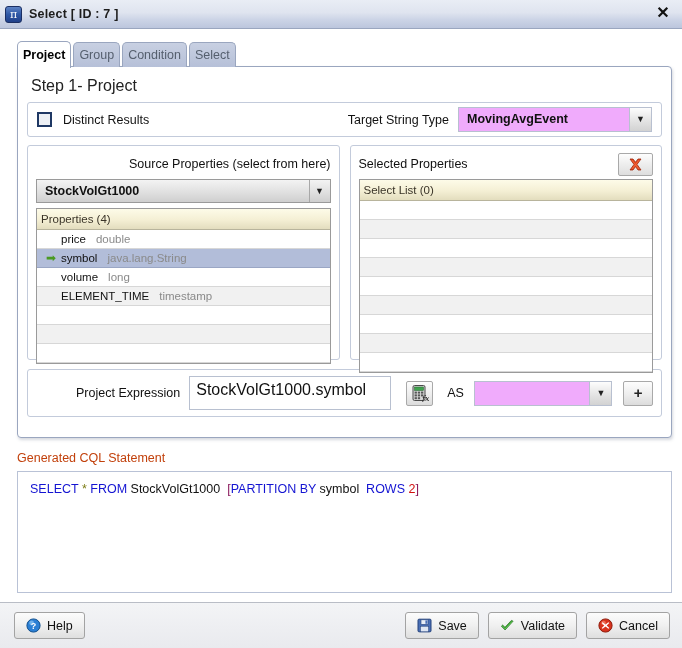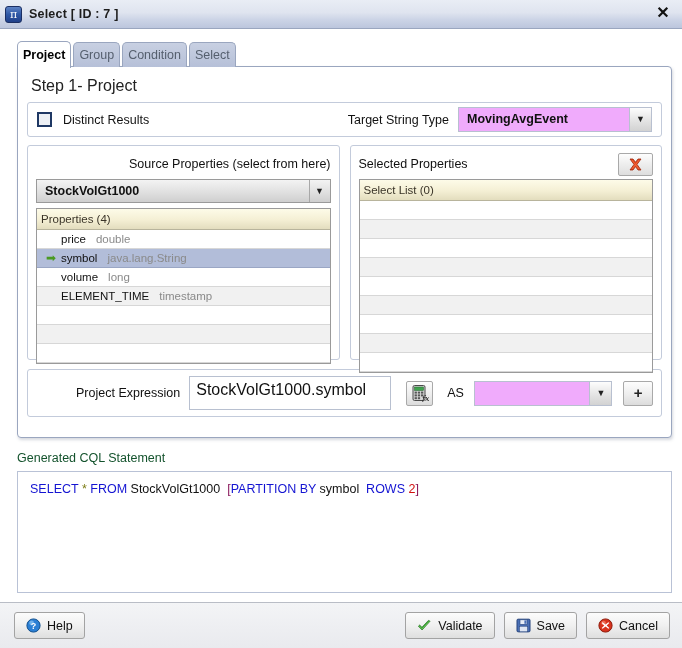--- a/index.html
+++ b/index.html
@@ -369,21 +369,21 @@
     text-align: center;
     color: #222;
     cursor: pointer;
     box-sizing: border-box;
   }
 
   
   .cql-label {
     margin: 13px 0 6px 17px;
     font-size: 12.5px;
-    color: #14532d;
+    color: #c2410c;
   }
   .cql-box {
     margin: 0 10px 0 17px;
     border: 1px solid #b9c2d6;
     background: #ffffff;
     height: 122px;
     box-sizing: border-box;
     padding: 10px 12px;
     font-size: 12.5px;
     overflow: hidden;
@@ -574,37 +574,37 @@
           <circle cx="7.5" cy="7.5" r="6.6" fill="#2b7fd4" stroke="#13518f" stroke-width="1"></circle>
           <circle cx="5.6" cy="5" r="2.4" fill="#8fc6f5" opacity="0.7"></circle>
           <text x="7.5" y="11" text-anchor="middle" font-family="Liberation Sans, sans-serif" font-size="9" font-weight="bold" fill="#ffffff">?</text>
         </svg>
       </span>
       <span>Help</span>
     </div>
     <div class="spacer"></div>
     <div class="btn">
       <span class="btn-icon">
-        <svg width="16" height="14" viewBox="0 0 16 14">
-          <path d="M1.5 7.2 L5.4 11.2 L14 1.8 L12.2 1 L5.3 8.4 L2.8 6 Z" fill="#33a02c" stroke="#1d6b19" stroke-width="0.7"></path>
-          <path d="M2.6 7.1 L5.5 10.0 L13.2 1.9" fill="none" stroke="#7fd46f" stroke-width="1" opacity="0.8"></path>
-        </svg>
-      </span>
-      <span>Validate</span>
-    </div>
-    <div class="btn">
-      <span class="btn-icon">
         <svg width="15" height="15" viewBox="0 0 15 15">
           <rect x="1" y="1.2" width="13" height="12.6" rx="1" fill="#4a6fb5" stroke="#24427c" stroke-width="1"></rect>
           <rect x="4" y="1.8" width="7" height="4.6" fill="#e9eef7" stroke="#24427c" stroke-width="0.6"></rect>
           <rect x="8.4" y="2.4" width="2" height="3.4" fill="#4a6fb5"></rect>
           <rect x="3.3" y="8.2" width="8.4" height="5.6" fill="#dfe6f3" stroke="#24427c" stroke-width="0.6"></rect>
         </svg>
       </span>
       <span>Save</span>
+    </div>
+    <div class="btn">
+      <span class="btn-icon">
+        <svg width="16" height="14" viewBox="0 0 16 14">
+          <path d="M1.5 7.2 L5.4 11.2 L14 1.8 L12.2 1 L5.3 8.4 L2.8 6 Z" fill="#33a02c" stroke="#1d6b19" stroke-width="0.7"></path>
+          <path d="M2.6 7.1 L5.5 10.0 L13.2 1.9" fill="none" stroke="#7fd46f" stroke-width="1" opacity="0.8"></path>
+        </svg>
+      </span>
+      <span>Validate</span>
     </div>
     <div class="btn">
       <span class="btn-icon">
         <svg width="15" height="15" viewBox="0 0 15 15">
           <circle cx="7.5" cy="7.5" r="6.6" fill="#d8341f" stroke="#8e1c0c" stroke-width="1"></circle>
           <circle cx="5.6" cy="5" r="2.3" fill="#ff9d85" opacity="0.55"></circle>
           <path d="M4.6 4.2 L7.5 6.6 L10.4 4.2 L11.3 5.1 L8.7 7.5 L11.3 9.9 L10.4 10.8 L7.5 8.4 L4.6 10.8 L3.7 9.9 L6.3 7.5 L3.7 5.1 Z" fill="#ffffff"></path>
         </svg>
       </span>
       <span>Cancel</span>

